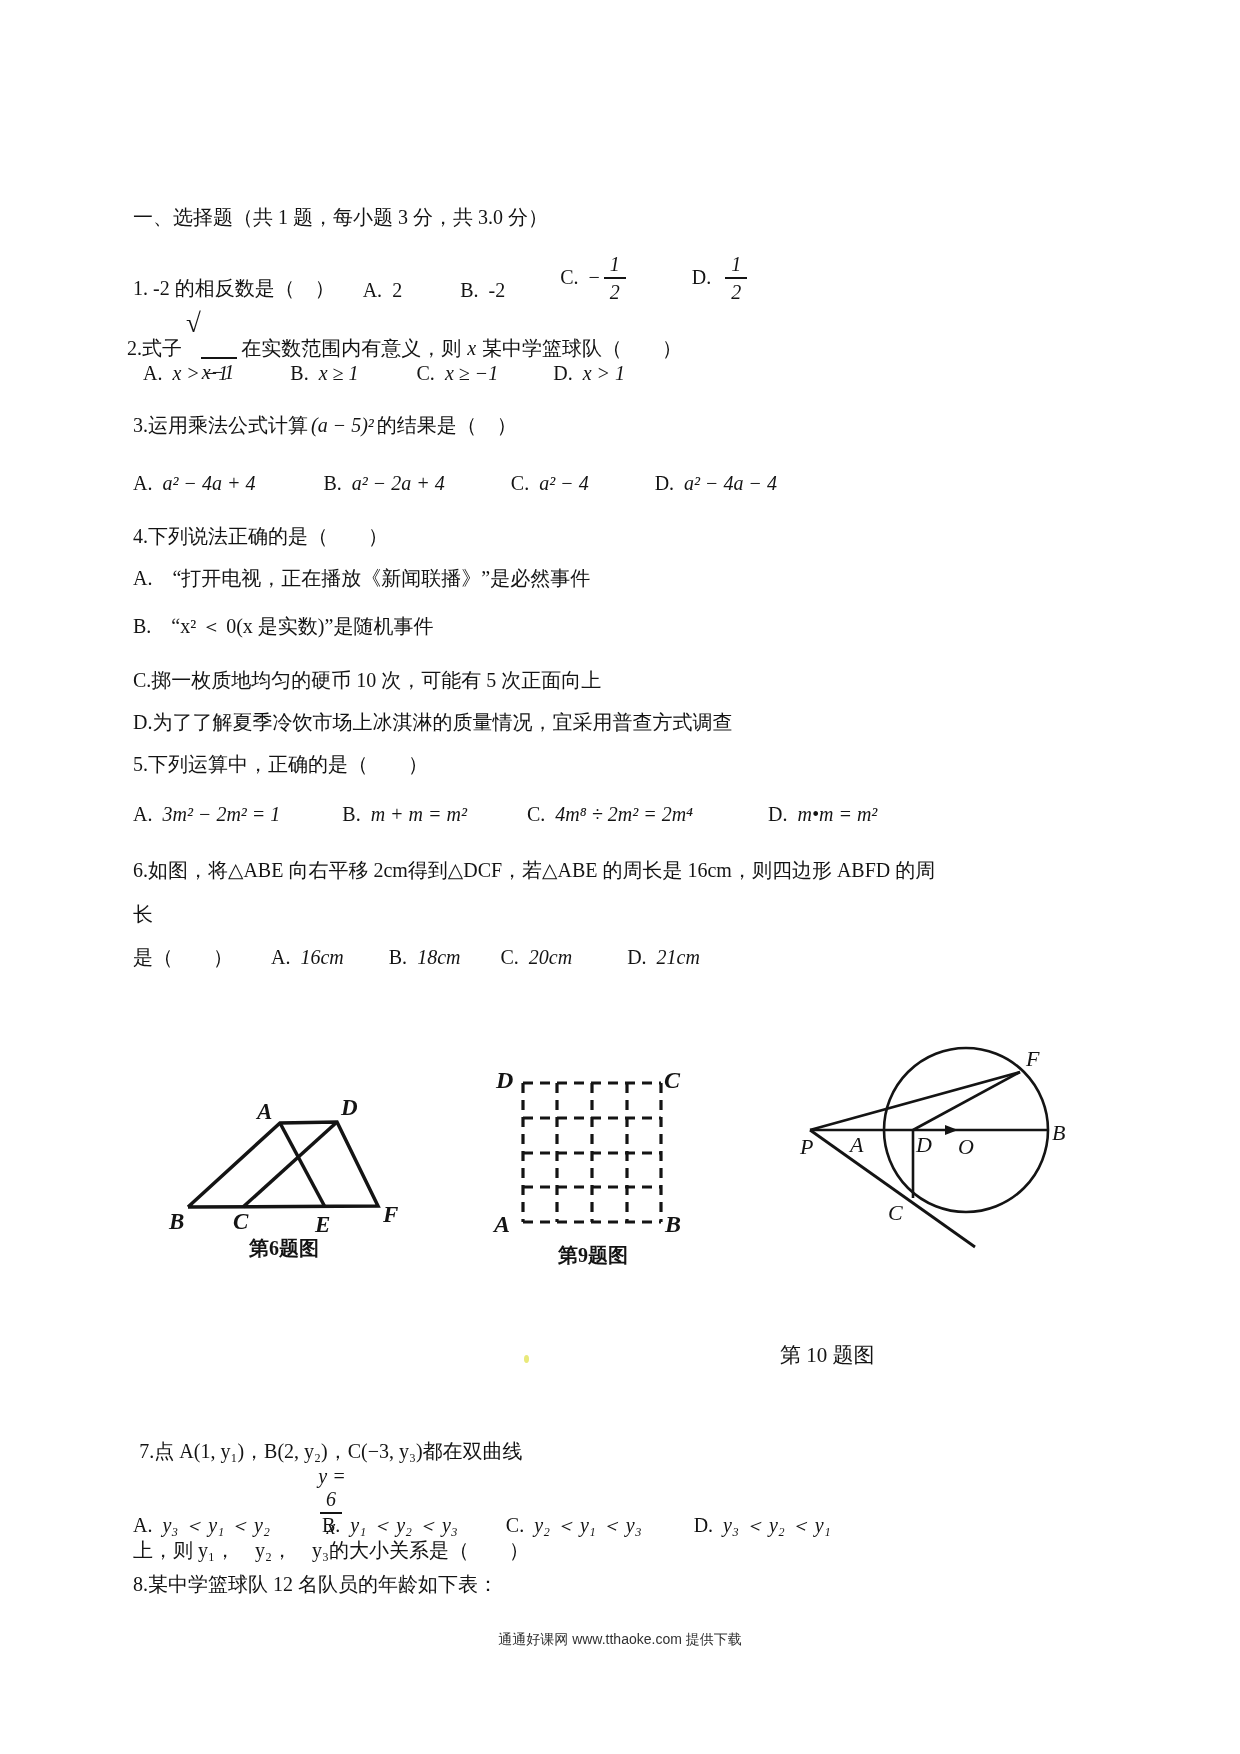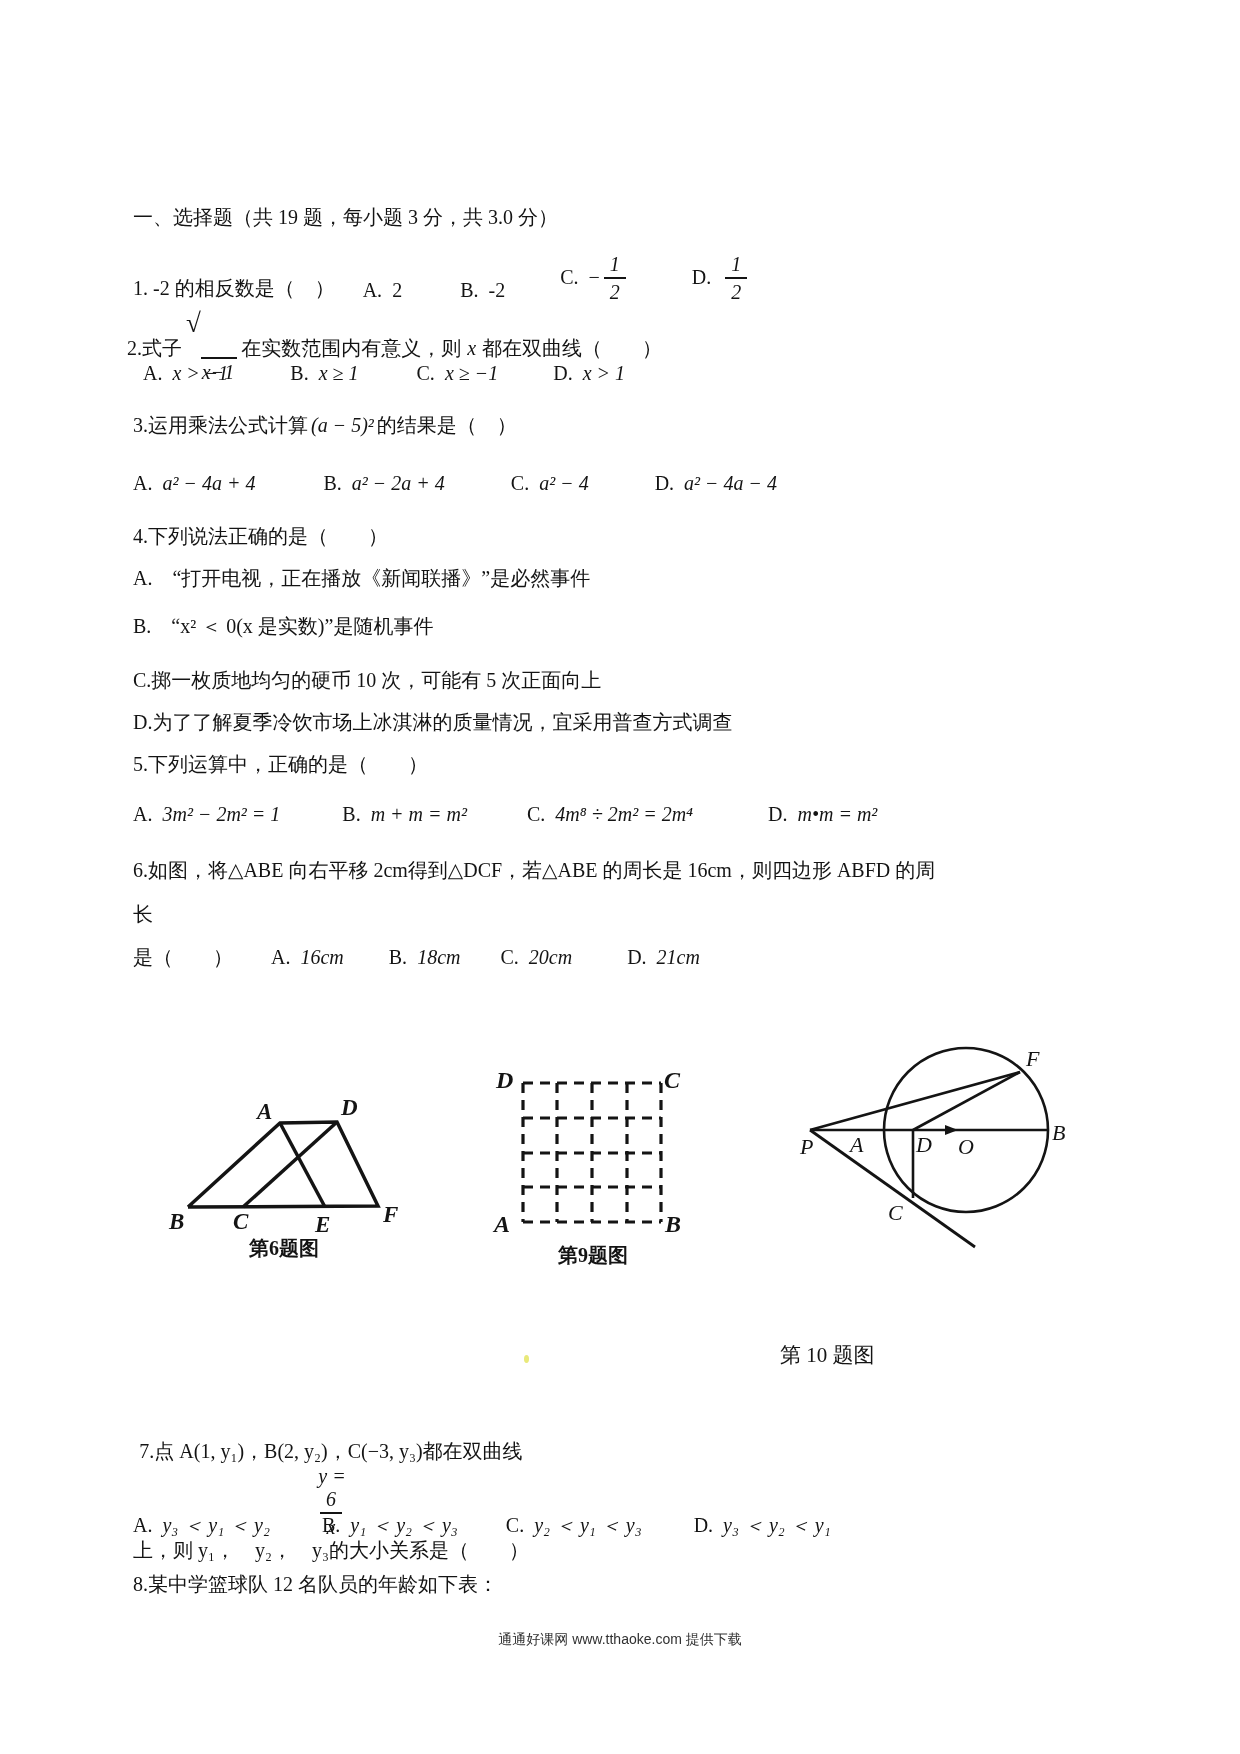--- a/index.html
+++ b/index.html
@@ -28,21 +28,21 @@
   .speck{position:absolute;left:524px;top:1355px;width:5px;height:8px;background:#e9e97a;
          border-radius:50%;}
   svg text{font-family:"Liberation Serif","DejaVu Serif",serif;fill:#141414;}
 </style>
 </head>
 <body>
 
 <div class="page">
 
 
-  <div class="line" style="left:133px;top:205px;">一、选择题（共 19 题，每小题 3 分，共 3.0 分）</div>
+  <div class="line" style="left:133px;top:205px;">一、选择题（共 1 题，每小题 3 分，共 3.0 分）</div>
 
   <div class="opts" style="left:133px;top:238px;height:64px;align-items:flex-end;">
     <span>1. -2 的相反数是（　）</span>
     <span class="opt" style="margin-left:28px;">
       <span class="optlabel">A.</span>
       <span>2</span>
     </span>
     <span class="opt" style="margin-left:58px;">
       <span class="optlabel">B.</span>
       <span>-2</span>
@@ -65,21 +65,21 @@
   </div>
 
   <div class="opts" style="left:127px;top:313px;">
     <span>2.式子</span>
     <span class="sqrt">
       <span class="sym">√</span>
       <span class="radicand">x−1</span>
     </span>
     <span>在实数范围内有意义，则</span>
     <span class="math" style="margin:0 6px;">x</span>
-    <span>都在双曲线（　　）</span>
+    <span>某中学篮球队（　　）</span>
   </div>
   <div class="opts" style="left:143px;top:362px;">
     <span class="opt">
       <span class="optlabel">A.</span>
       <span class="math">x &gt; −1</span>
     </span>
     <span class="opt" style="margin-left:62px;">
       <span class="optlabel">B.</span>
       <span class="math">x ≥ 1</span>
     </span>

